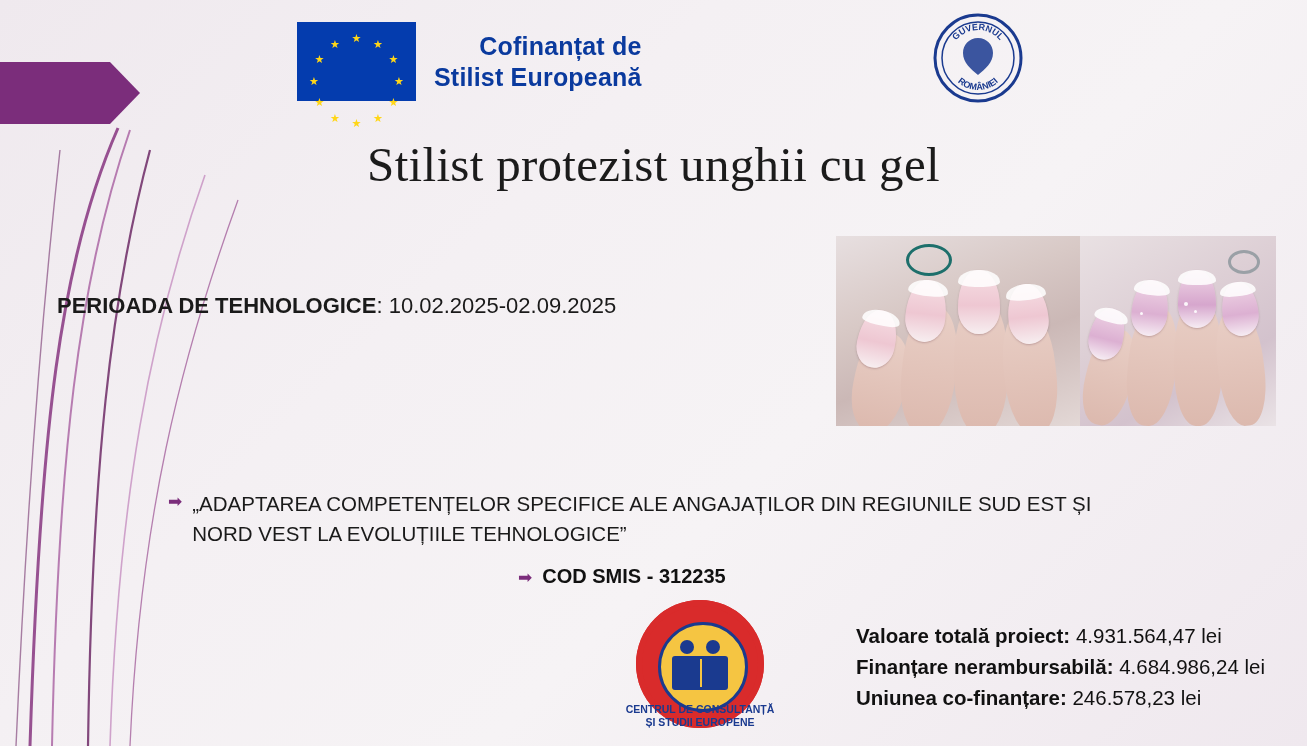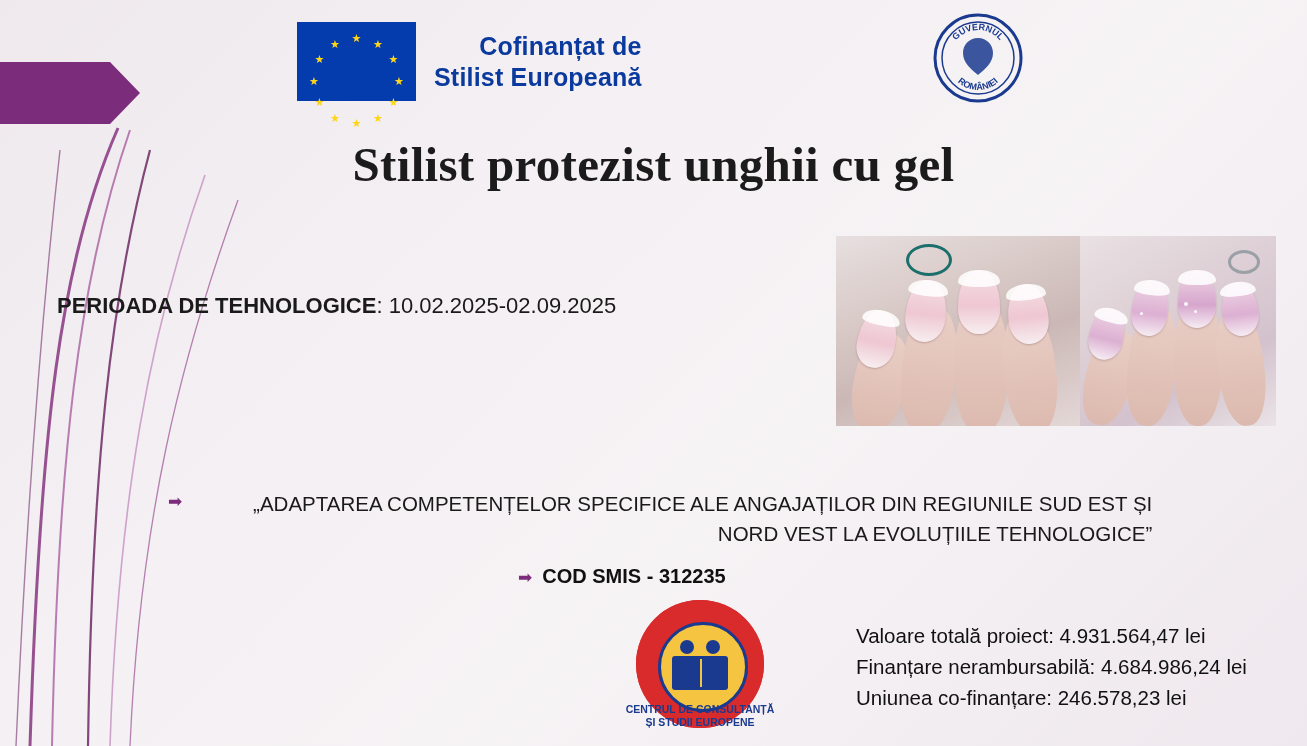--- a/index.html
+++ b/index.html
@@ -78,21 +78,21 @@
   }
 
   
   .title {
     position: absolute;
     left: 0;
     top: 136px;
     width: 1307px;
     text-align: center;
     font-family: "Liberation Serif", serif;
-    font-weight: bold;
+    font-weight: normal;
     font-size: 49px;
     color: #1b1b1b;
     letter-spacing: 0.3px;
   }
 
   
   .period {
     position: absolute;
     left: 57px;
     top: 293px;
@@ -163,21 +163,21 @@
   }
   .project-title {
     left: 168px;
     top: 489px;
     width: 990px;
   }
   .project-title .txt {
     font-size: 20.5px;
     color: #1a1a1a;
     line-height: 1.45;
-    text-align: right;
+    text-align: left;
     width: 960px;
   }
   .smis {
     left: 518px;
     top: 565px;
   }
   .smis .txt {
     font-size: 20px;
     font-weight: bold;
     color: #111;
@@ -253,21 +253,21 @@
 
   
   .finance {
     position: absolute;
     left: 856px;
     top: 620px;
     font-size: 20.5px;
     color: #111;
     line-height: 1.52;
   }
-  .finance .lbl { font-weight: normal; margin-top: 47px; }
+  .finance .lbl { font-weight: bold; margin-top: 47px; }
 </style>
 </head>
 <body>
 
 <div class="slide">
 
   <svg class="left-deco" viewBox="0 0 270 746" preserveAspectRatio="none">
     <path d="M118 128 C 60 260, 40 430, 30 746" stroke="#8d3f86" stroke-width="3" fill="none" opacity="0.9"></path>
     <path d="M130 130 C 78 280, 58 460, 52 746" stroke="#a85fa0" stroke-width="2" fill="none" opacity="0.8"></path>
     <path d="M150 150 C 110 300, 92 470, 88 746" stroke="#6d2a66" stroke-width="2.2" fill="none" opacity="0.85"></path>

